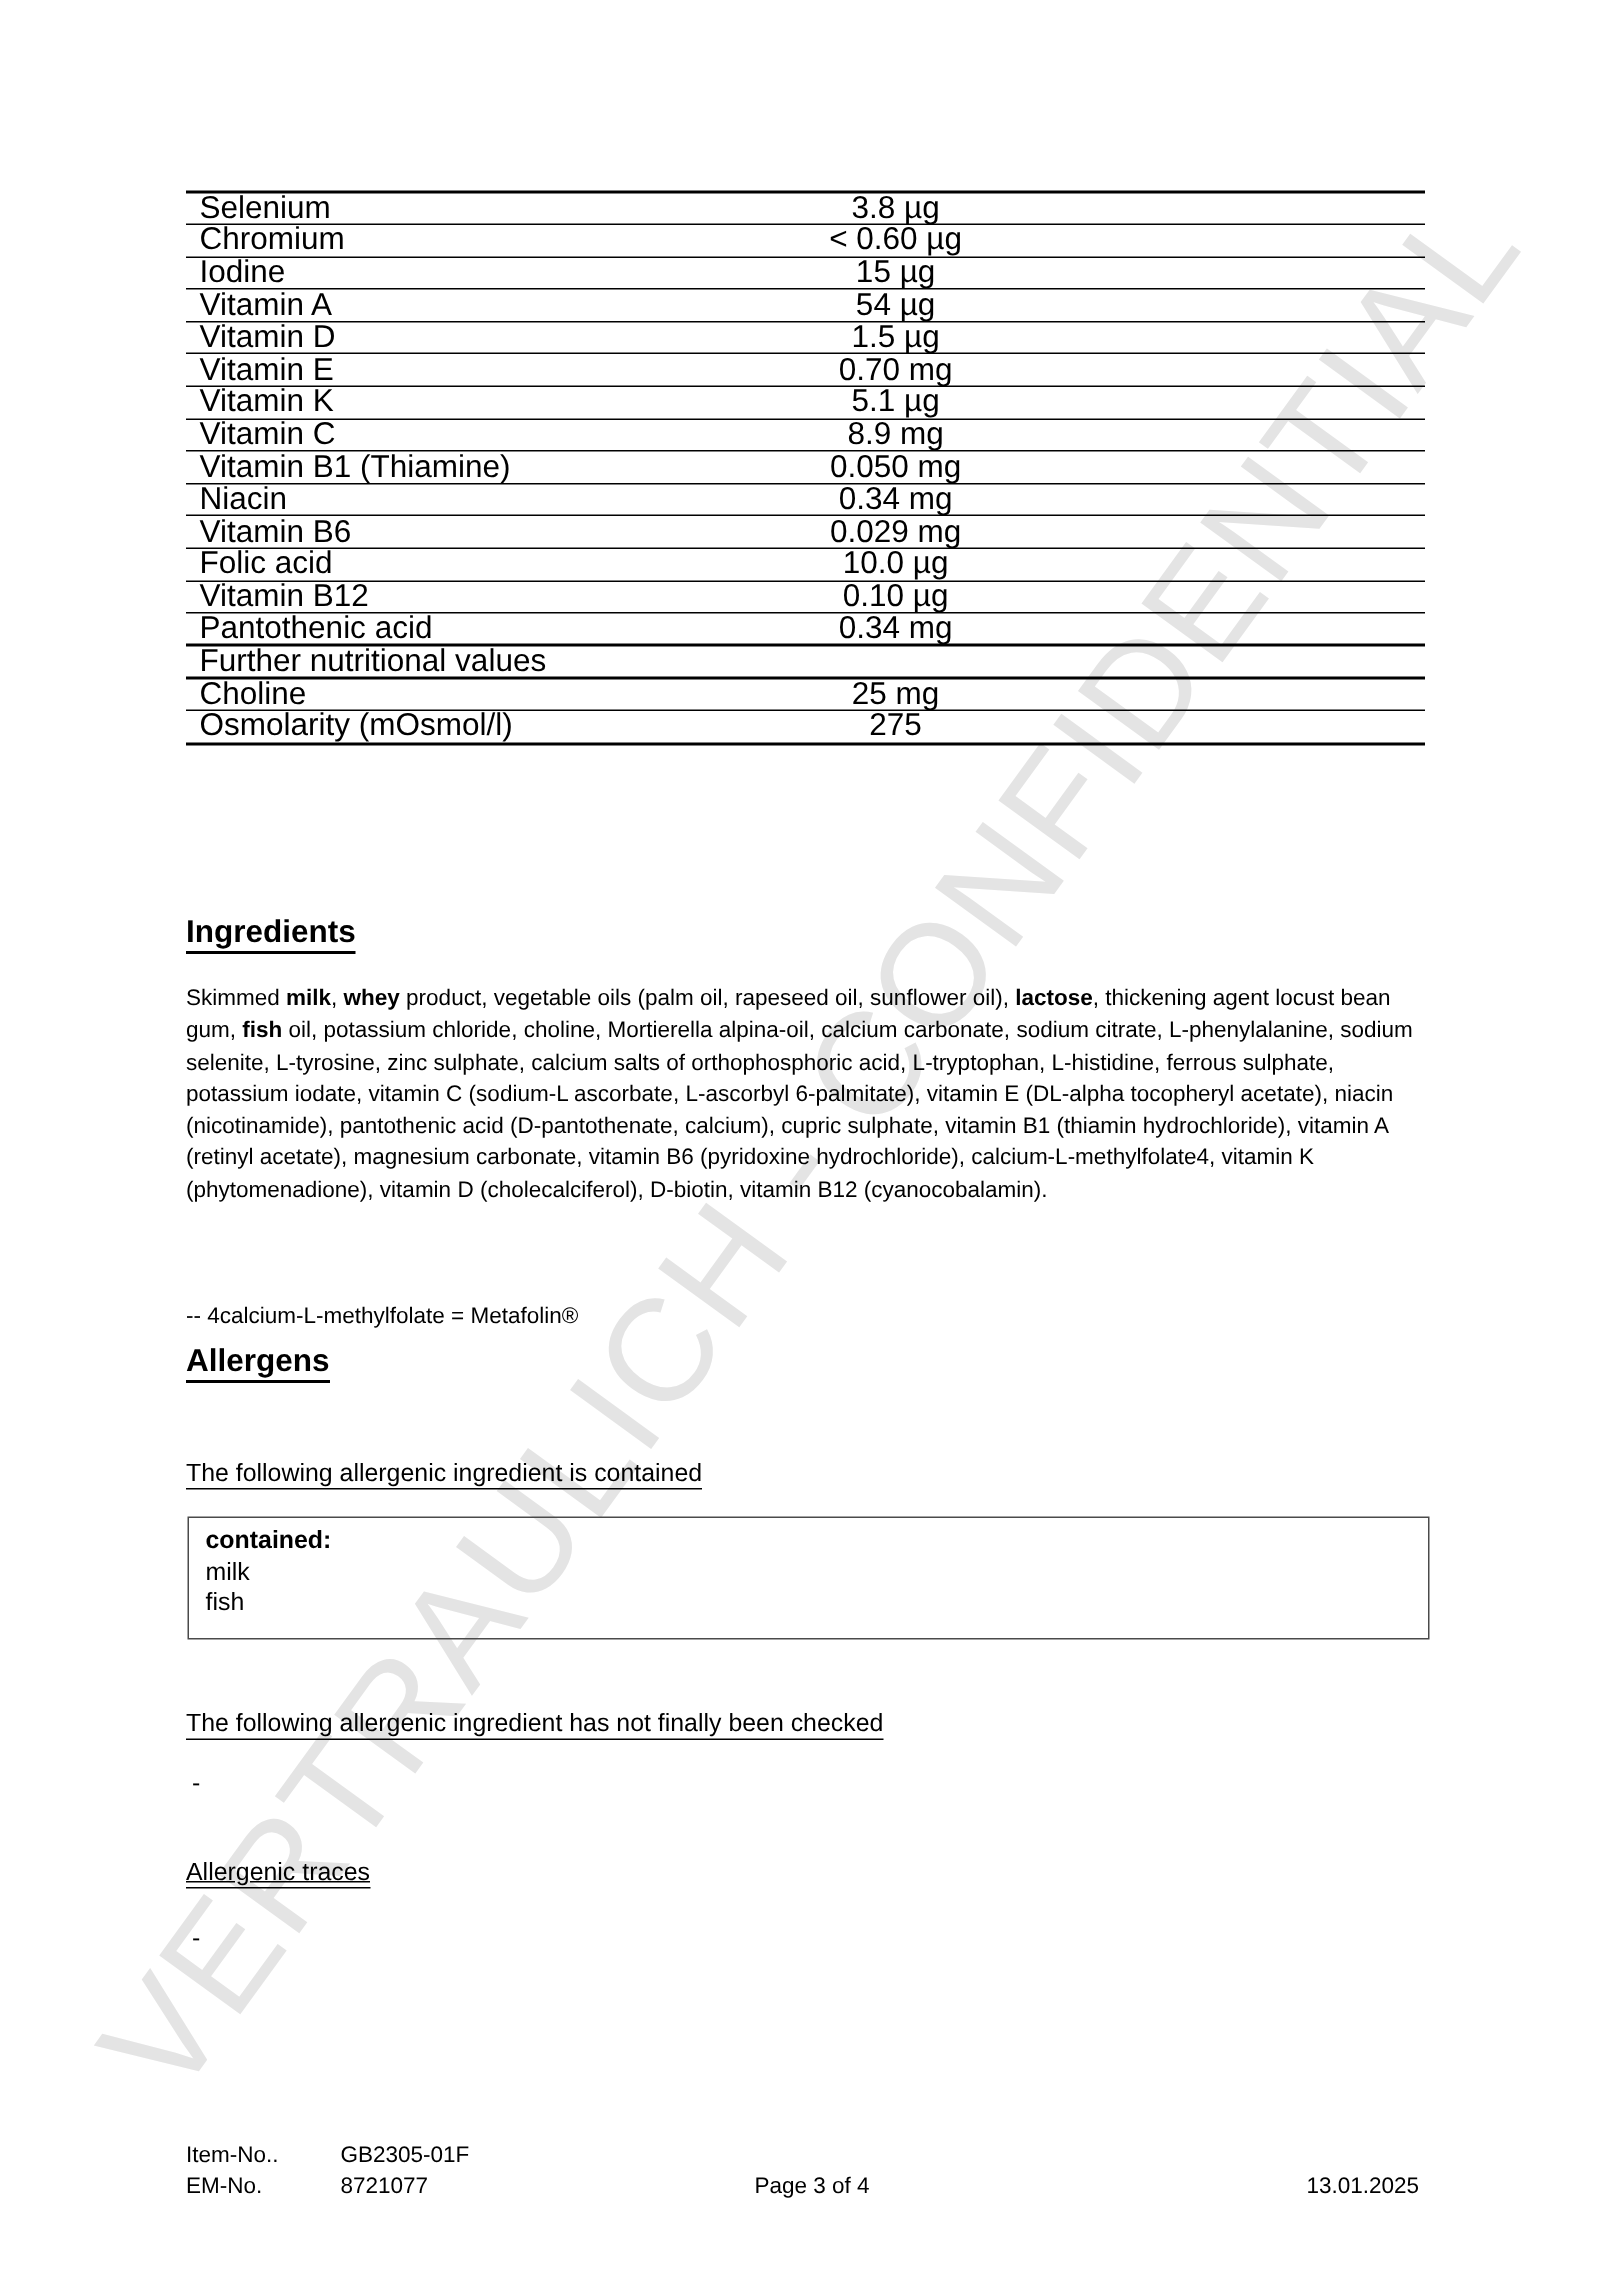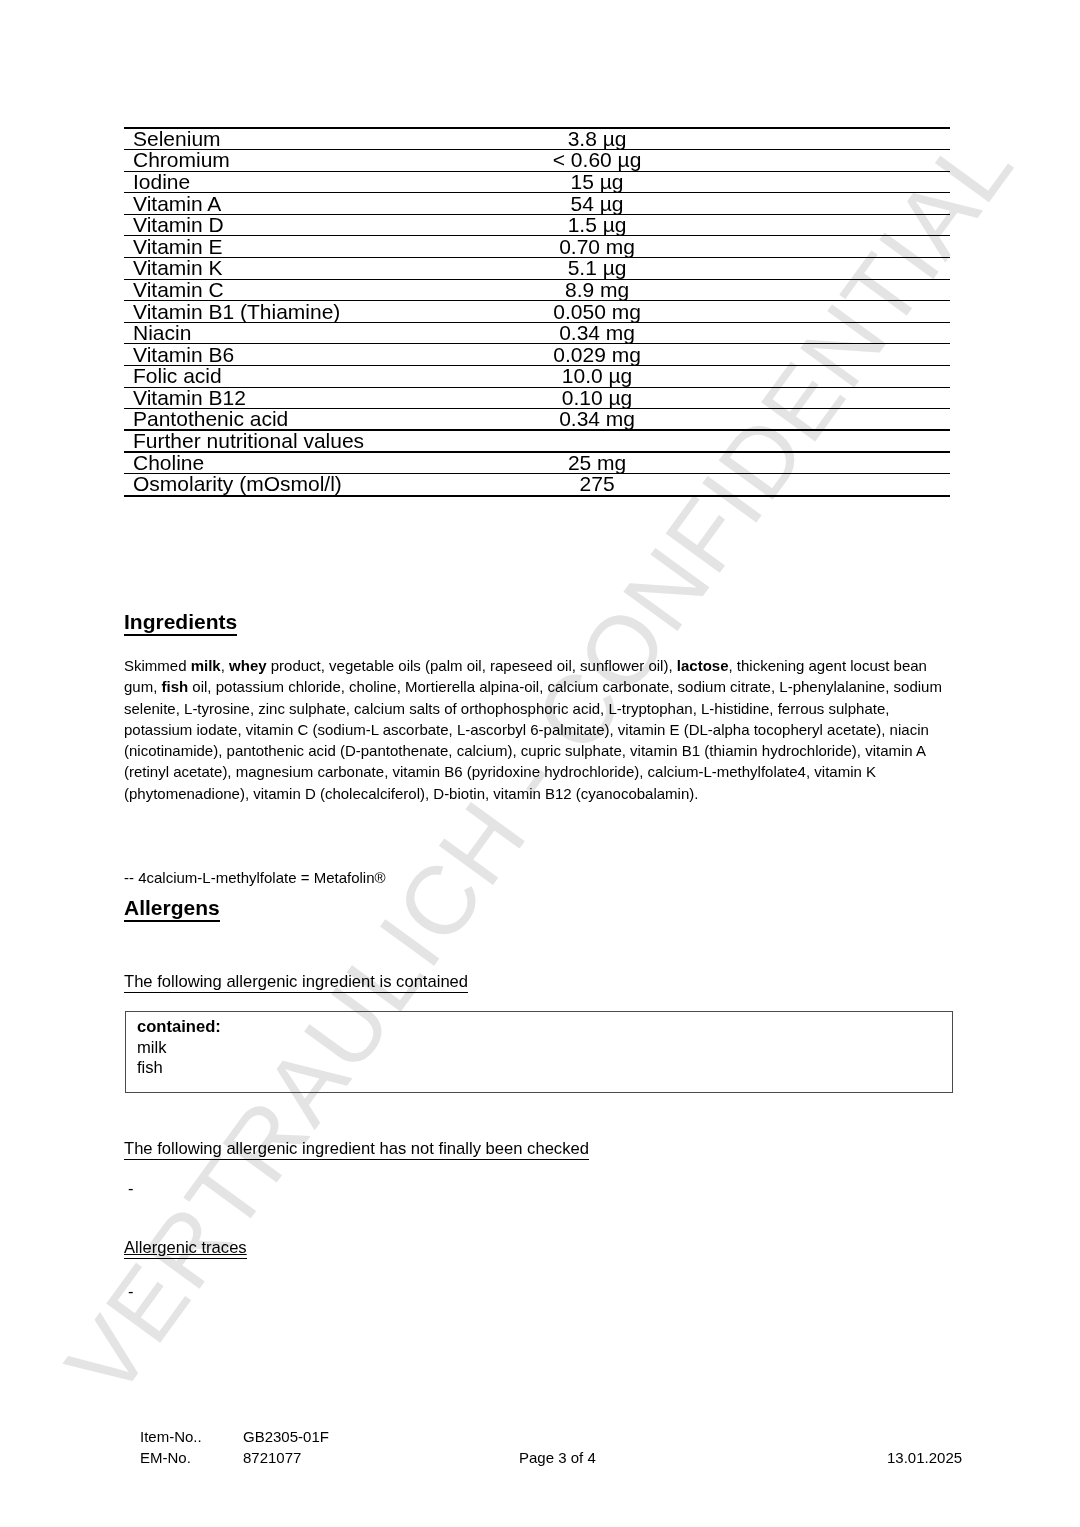--- a/index.html
+++ b/index.html
@@ -181,21 +181,20 @@
 
   
   .footer {
     position: absolute;
     left: 0;
     top: 1427px;
     width: 856px;
     height: 50px;
     font-size: 15px;
     line-height: 20.5px;
-    margin-left: 16px;
   }
   .footer-row {
     position: absolute;
     left: 0;
     width: 1080px;
     height: 20.5px;
   }
   .footer-row.r1 { top: 0px; }
   .footer-row.r2 { top: 20.5px; }
   .f-label { position: absolute; left: 124px; }

